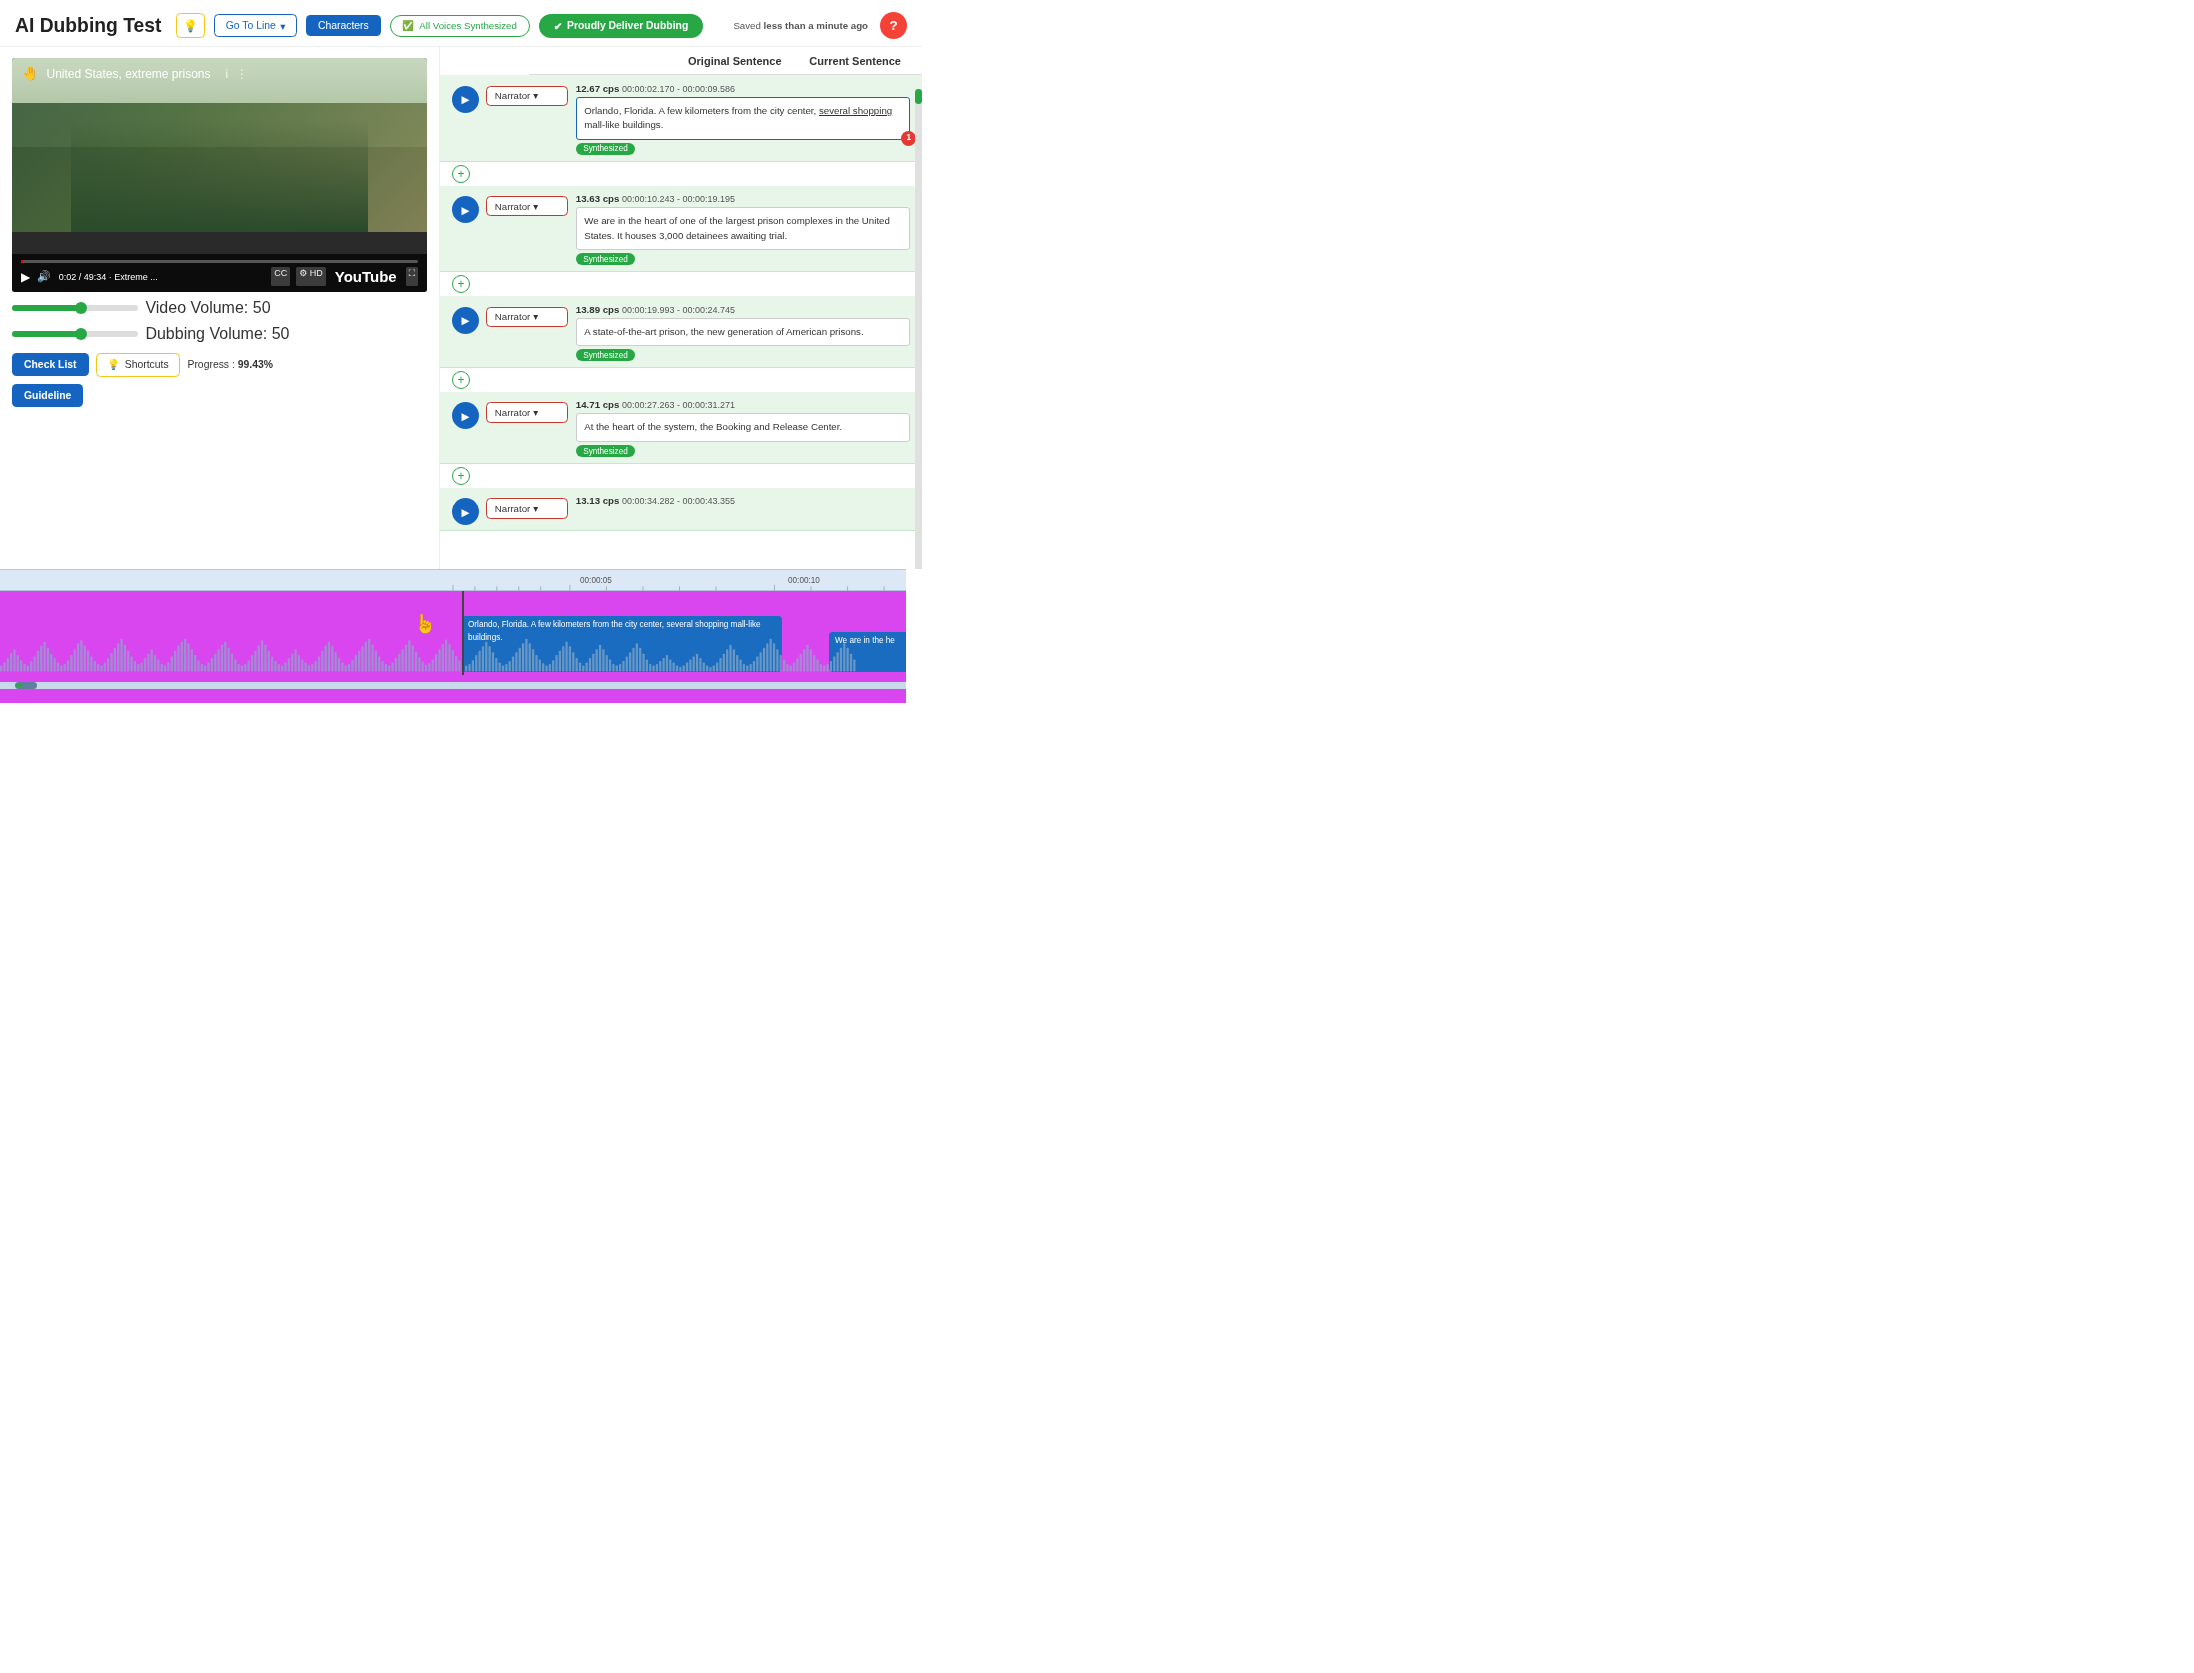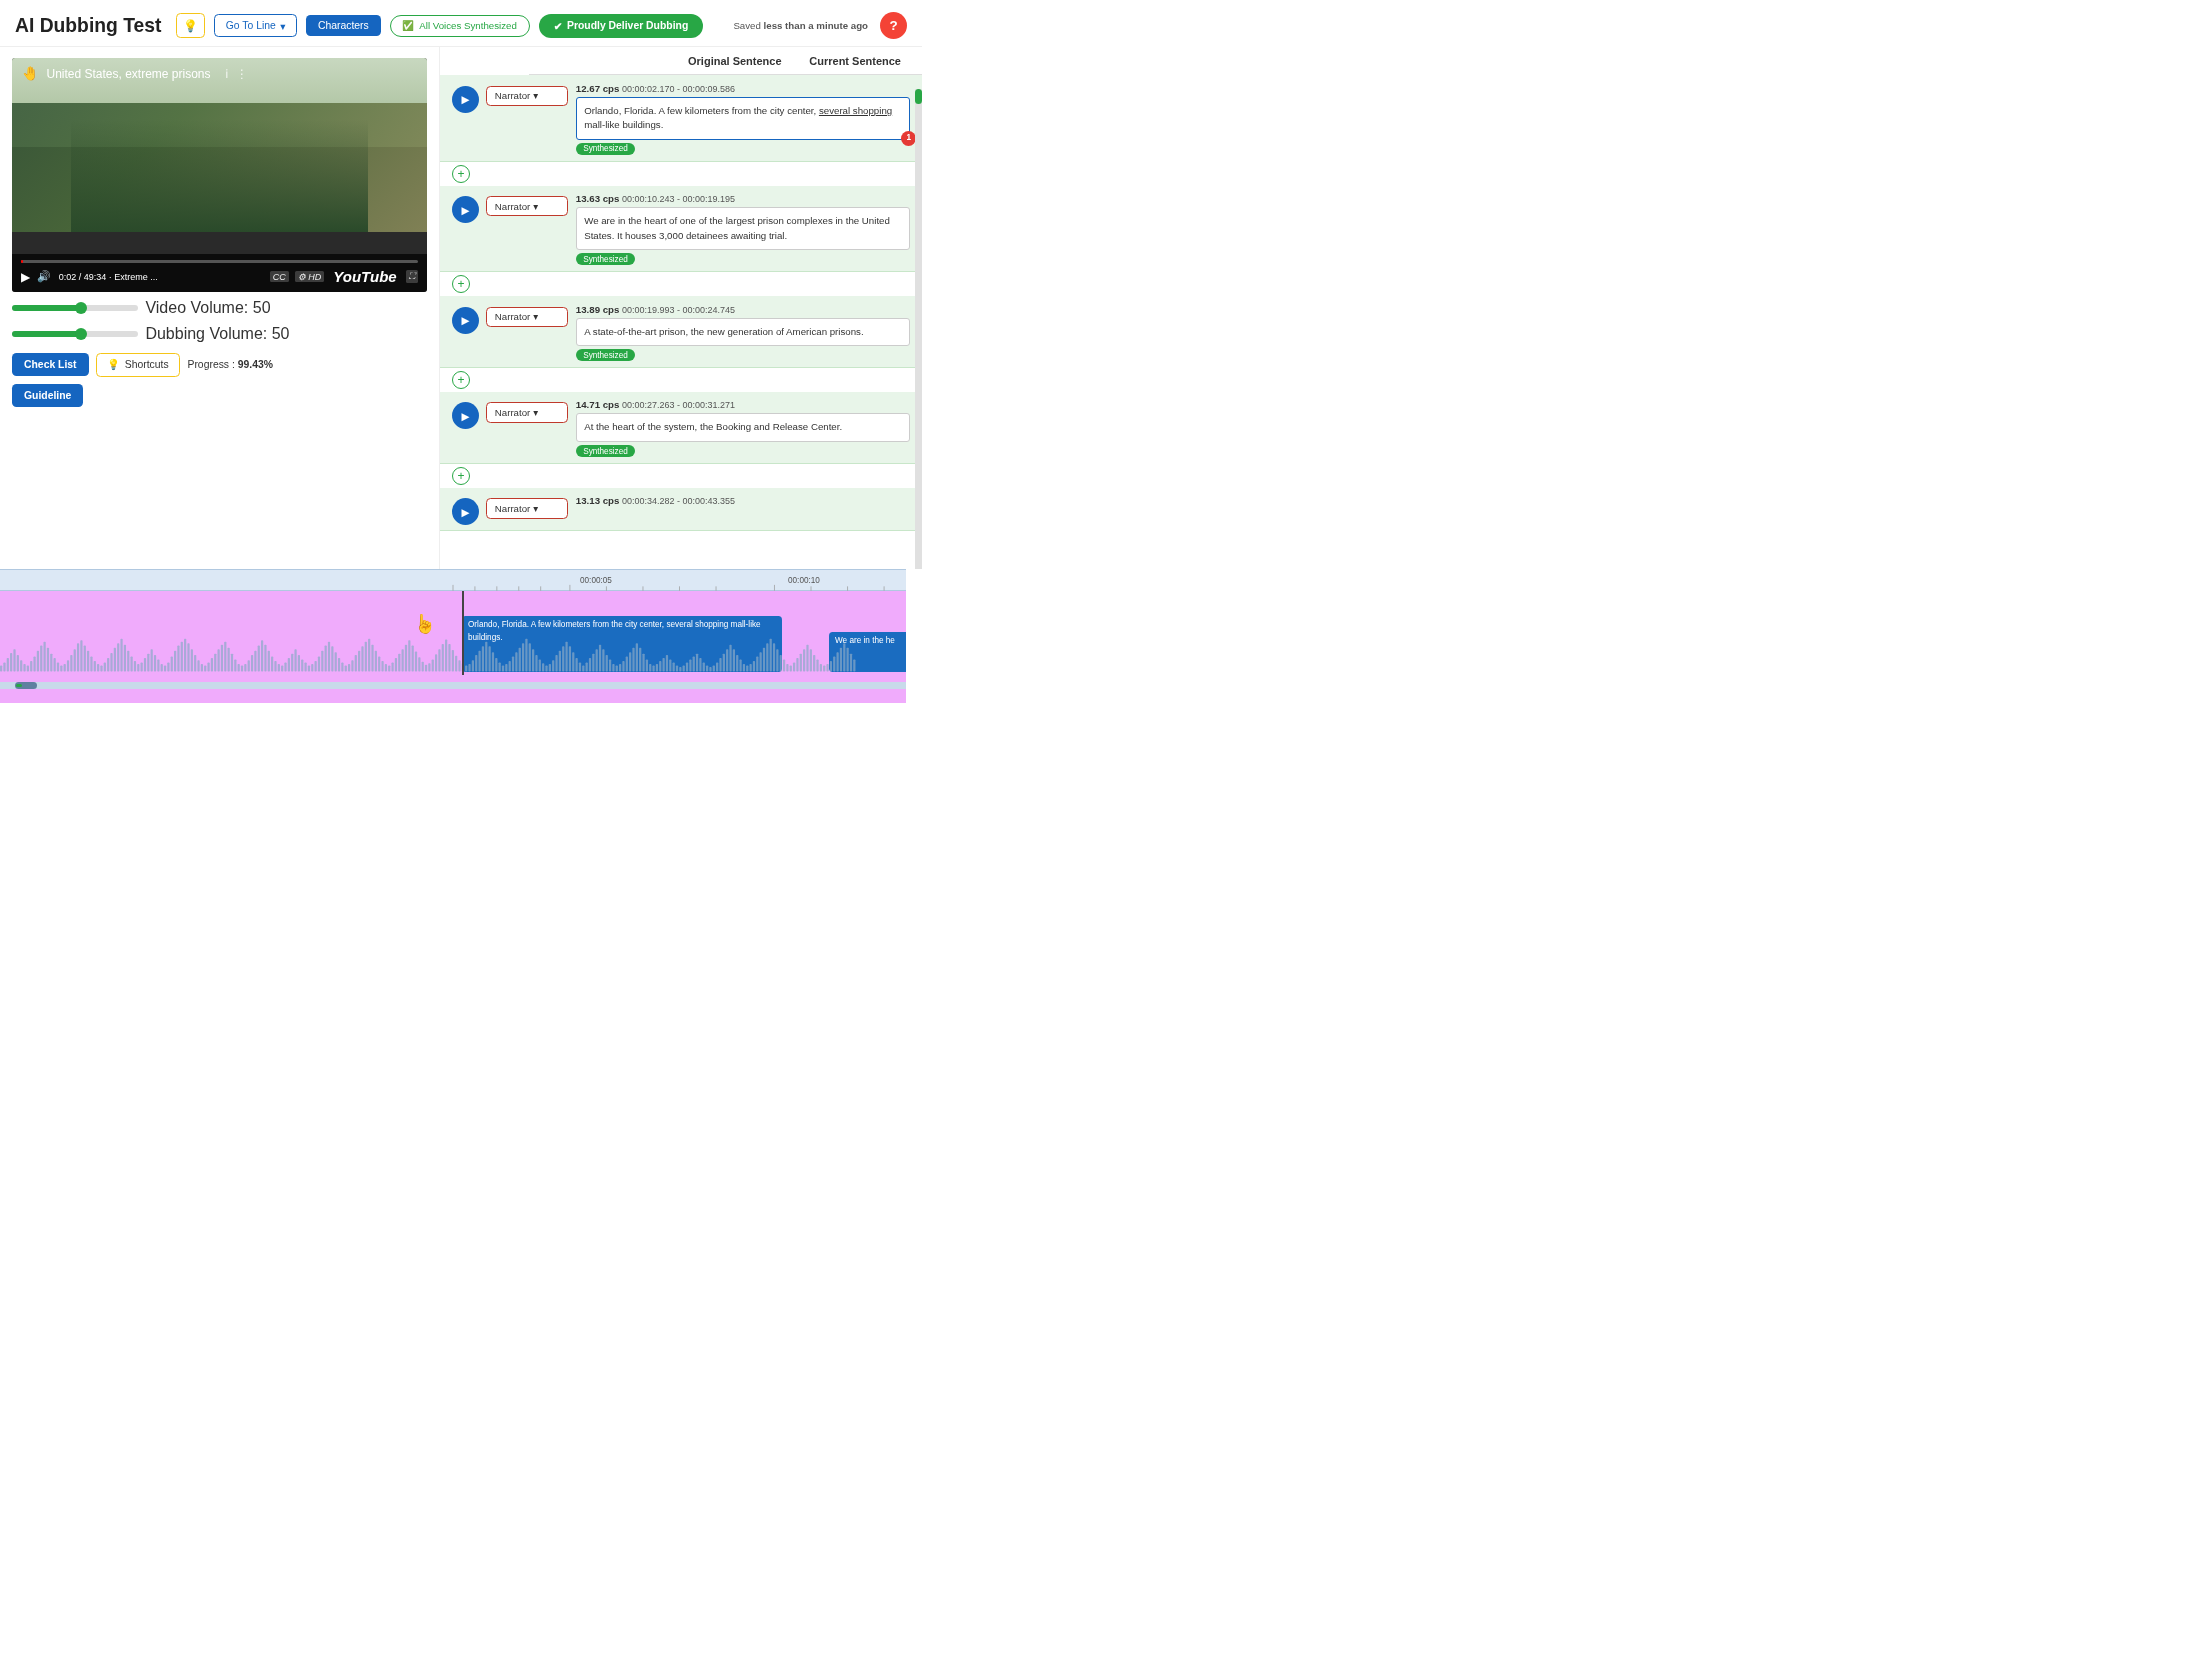--- a/index.html
+++ b/index.html
@@ -36,21 +36,21 @@
     .info-icon, .menu-icon { color: rgba(255,255,255,0.8); cursor: pointer; font-size: 12px; }
     .video-controls { position: absolute; bottom: 0; left: 0; right: 0; background: rgba(0,0,0,0.7); padding: 6px 9px; }
     .progress-bar-track { width: 100%; height: 3px; background: rgba(255,255,255,0.3); border-radius: 1.5px; margin-bottom: 4.5px; position: relative; }
     .progress-bar-fill { height: 100%; background: #f00; width: 0.5%; border-radius: 1.5px; }
     .controls-row { display: flex; align-items: center; gap: 7.4px; color: #fff; font-size: 9.7px; }
     .play-btn-small { font-size: 12px; cursor: pointer; }
     .volume-icon { font-size: 11px; cursor: pointer; }
     .time-display { font-size: 9px; }
     .cc-btn, .settings-btn, .hd-btn, .yt-btn, .fullscreen-btn { font-size: 9px; cursor: pointer; color: rgba(255,255,255,0.9); background: rgba(255,255,255,0.2); padding: 0.7px 3px; border-radius: 1.5px; }
     .yt-btn { color: #fff; font-weight: bold; font-size: 15px; background: none; }
-    .controls-right { margin-left: auto; display: flex; align-items: center; gap: 6px; font-style: italic; }
+    .controls-right { margin-left: auto; display: flex; gap: 6px; }
     
     
     .slider-row { display: flex; align-items: center; gap: 7.4px; margin-top: 7.4px; }
     .slider-track { width: 126px; height: 6px; background: #ddd; border-radius: 3px; position: relative; }
     .slider-fill-green { height: 100%; background: #28a745; border-radius: 3px; }
     .slider-thumb { width: 12px; height: 12px; background: #28a745; border-radius: 50%; position: absolute; top: -3px; cursor: pointer; }
     .slider-label { font-size: 16px; font-weight: 500; }
     
     
     .btn-row { display: flex; align-items: center; gap: 7.4px; margin-top: 10.4px; }
@@ -87,21 +87,21 @@
     .synthesized-badge { display: inline-block; background: #28a745; color: #fff; border-radius: 9px; padding: 1.5px 7.4px; font-size: 8.2px; margin-top: 3px; }
     
     .sentence-box { background: #fff; border: 1.5px solid #1565c0; border-radius: 3px; padding: 6px 7.4px; font-size: 9.7px; line-height: 1.5; position: relative; }
     .sentence-box-normal { background: #fff; border: 0.7px solid #ccc; border-radius: 3px; padding: 6px 7.4px; font-size: 9.7px; line-height: 1.5; }
     .underline-text { text-decoration: underline; }
     .error-badge { width: 15px; height: 15px; background: #e53935; border-radius: 50%; color: #fff; font-size: 8.2px; font-weight: bold; display: flex; align-items: center; justify-content: center; position: absolute; bottom: -7.4px; right: -7.4px; }
     
     .green-bar { position: absolute; right: 0; top: 7.4px; width: 3.7px; height: 45px; background: #28a745; border-radius: 1.5px; }
     
     
-    .timeline-area { position: absolute; bottom: 0; left: 0; right: 16px; height: 134px; background: #f0abfc; border-top: 1.5px solid #b0c8e0; overflow: hidden; }
+    .timeline-area { position: absolute; bottom: 0; left: 0; right: 16px; height: 134px; background: #d946ef; border-top: 1.5px solid #b0c8e0; overflow: hidden; }
     
     .right-scrollbar { width: 7.4px; background: #e0e0e0; position: absolute; right: 0; top: 89px; bottom: 134px; }
     .right-scrollbar-thumb { width: 7.4px; height: 15px; background: #28a745; border-radius: 3.7px; position: absolute; top: 0; }
     
     .video-scene { position: absolute; top: 0; left: 0; right: 0; bottom: 30px; }
     .scene-sky { position: absolute; top: 0; left: 0; right: 0; height: 89px; background: linear-gradient(to bottom, #c8d8c0, #a0b890); }
   </style>
 </head>
 <body>
 

